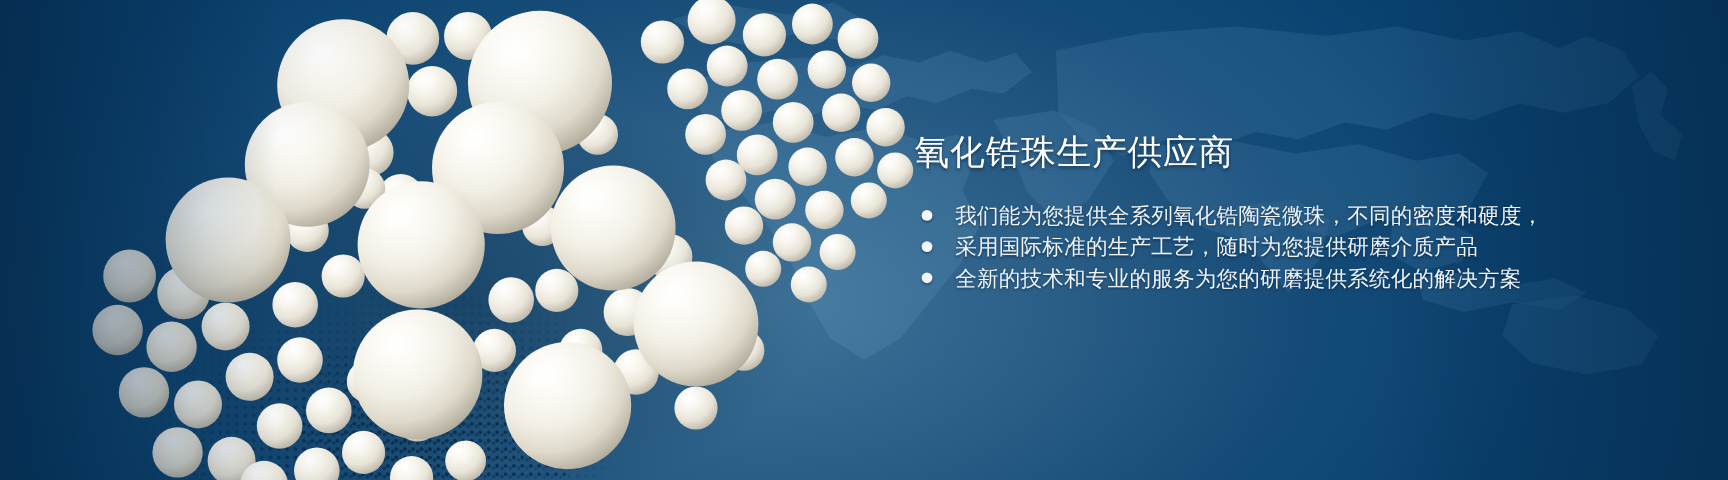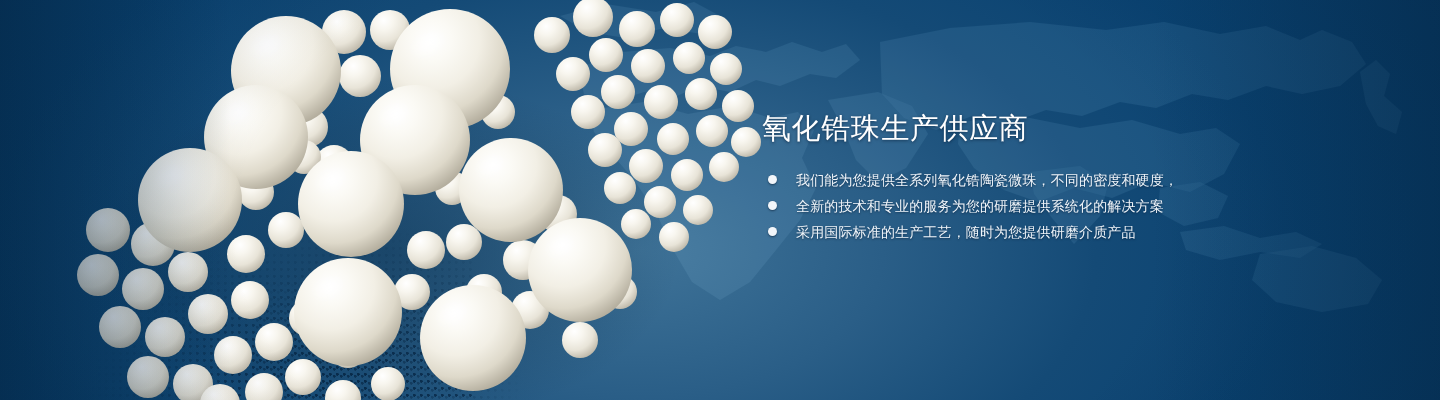--- a/index.html
+++ b/index.html
@@ -99,21 +99,21 @@
   .bullet .dot{
     position:absolute;
     left:0; top:7px;
     width:9px; height:9px;
     border-radius:50%;
     background:#f2f6fa;
     box-shadow:0 1px 2px rgba(0,16,36,.5);
   }
   .bullet .btext{
     display:block;
-    font-size:14px;
+    font-size:18px;
     line-height:24px;
     color:#f0f5fa;
     letter-spacing:.15px;
     text-shadow:0 1px 2px rgba(0,18,40,.5);
   }
   .bullet .btext .l2{display:block;}
 </style>
 </head>
 <body>
 
@@ -314,27 +314,27 @@
       <div class="bullet">
         <span class="dot"></span>
         <span class="btext">
           <span>我们能为您提供全系列氧化锆陶瓷微珠，不同的密度和硬度，</span>
         </span>
       </div>
 
       <div class="bullet">
         <span class="dot"></span>
         <span class="btext">
+          <span>采用国际标准的生产工艺，随时为您提供研磨介质产品</span>
+        </span>
+      </div>
+
+      <div class="bullet">
+        <span class="dot"></span>
+        <span class="btext">
           <span>全新的技术和专业的服务为您的研磨提供系统化的解决方案</span>
         </span>
       </div>
 
-      <div class="bullet">
-        <span class="dot"></span>
-        <span class="btext">
-          <span>采用国际标准的生产工艺，随时为您提供研磨介质产品</span>
-        </span>
-      </div>
-
     </div>
   </div>
 
 </div>
 
 </body></html>

